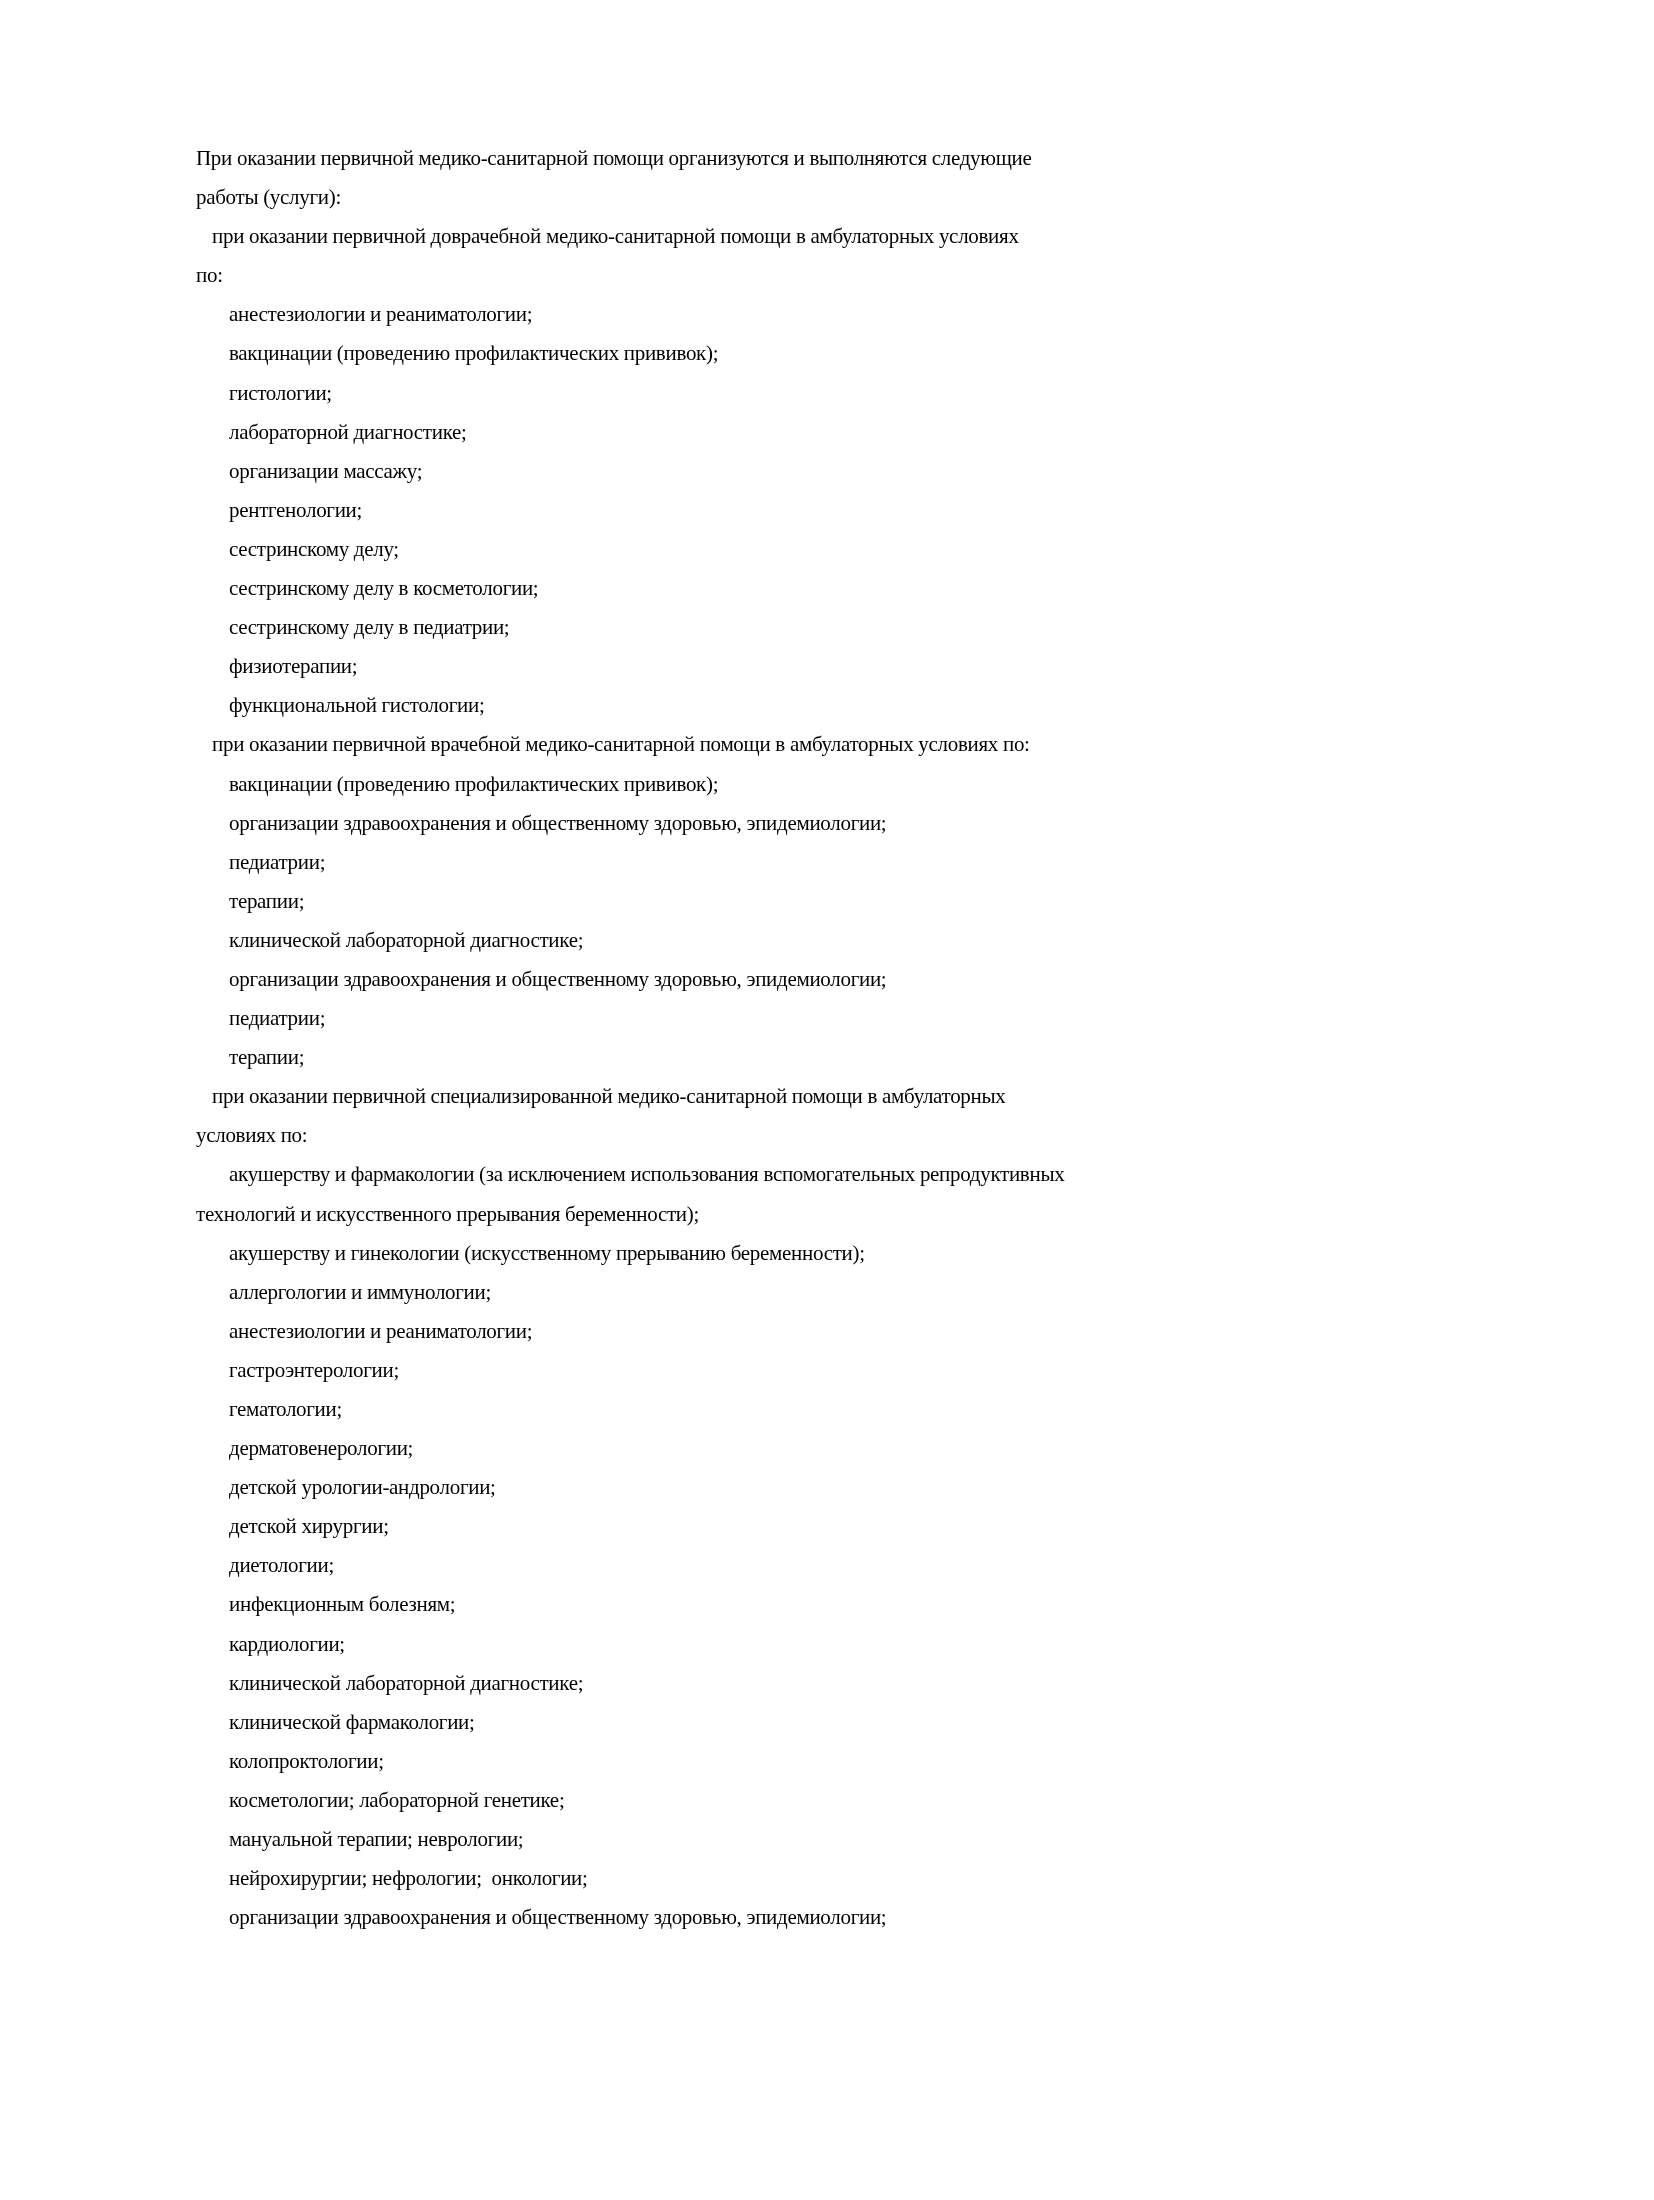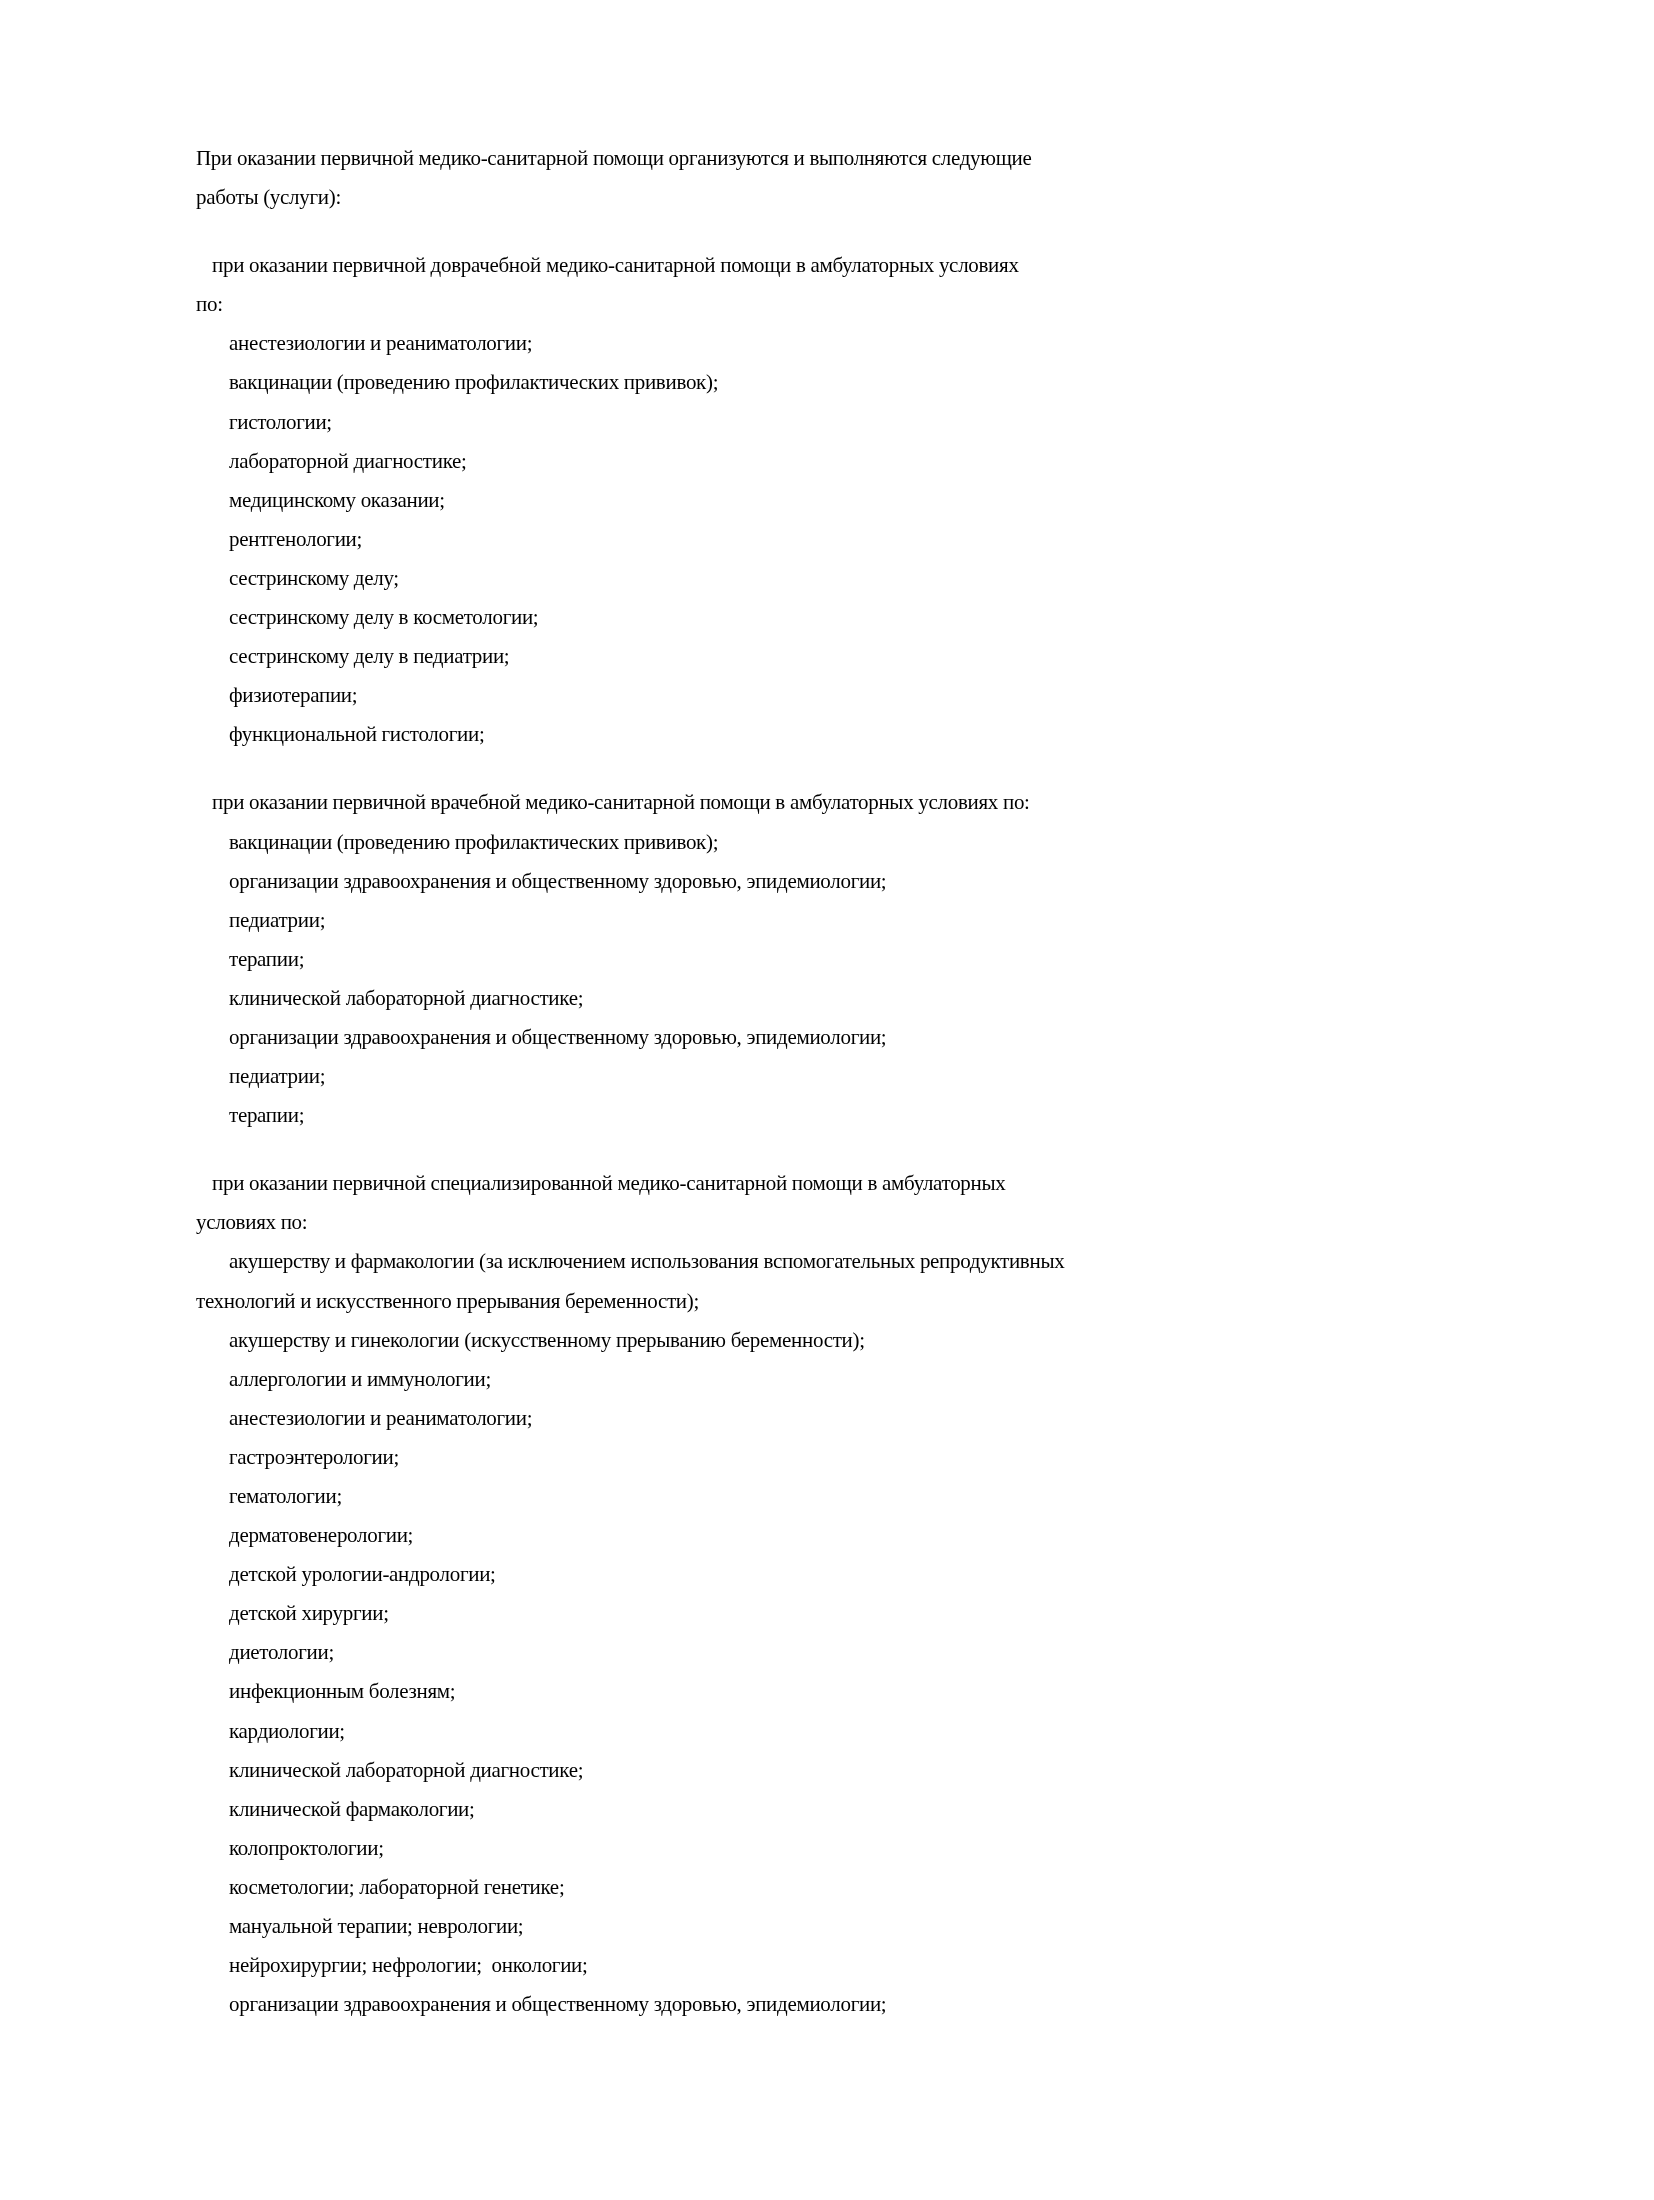--- a/index.html
+++ b/index.html
@@ -8,36 +8,36 @@
       font-family: "Liberation Serif", "DejaVu Serif", serif;
       color: #000000;
     }
     .page {
       position: absolute; left: 196px; top: 139px; width: 1340px;
       font-size: 21px; line-height: 39.1px;
       letter-spacing: -0.3px;
     }
     .line { white-space: pre; display: block; height: 39.1px; }
     .l0 { padding-left: 0; }
-    .l1 { padding-left: 16px; margin-top: 29px; }
+    .l1 { padding-left: 16px; }
     .l2 { padding-left: 33px; }
   </style>
 </head>
 <body>
 
 <div class="page" id="page">
     <div class="line l0">При оказании первичной медико-санитарной помощи организуются и выполняются следующие</div>
     <div class="line l0">работы (услуги):</div>
     <div class="line l1">при оказании первичной доврачебной медико-санитарной помощи в амбулаторных условиях</div>
     <div class="line l0">по:</div>
     <div class="line l2">анестезиологии и реаниматологии;</div>
     <div class="line l2">вакцинации (проведению профилактических прививок);</div>
     <div class="line l2">гистологии;</div>
     <div class="line l2">лабораторной диагностике;</div>
-    <div class="line l2">медицинскому оказании;</div>
+    <div class="line l2">организации массажу;</div>
     <div class="line l2">рентгенологии;</div>
     <div class="line l2">сестринскому делу;</div>
     <div class="line l2">сестринскому делу в косметологии;</div>
     <div class="line l2">сестринскому делу в педиатрии;</div>
     <div class="line l2">физиотерапии;</div>
     <div class="line l2">функциональной гистологии;</div>
     <div class="line l1">при оказании первичной врачебной медико-санитарной помощи в амбулаторных условиях по:</div>
     <div class="line l2">вакцинации (проведению профилактических прививок);</div>
     <div class="line l2">организации здравоохранения и общественному здоровью, эпидемиологии;</div>
     <div class="line l2">педиатрии;</div>

